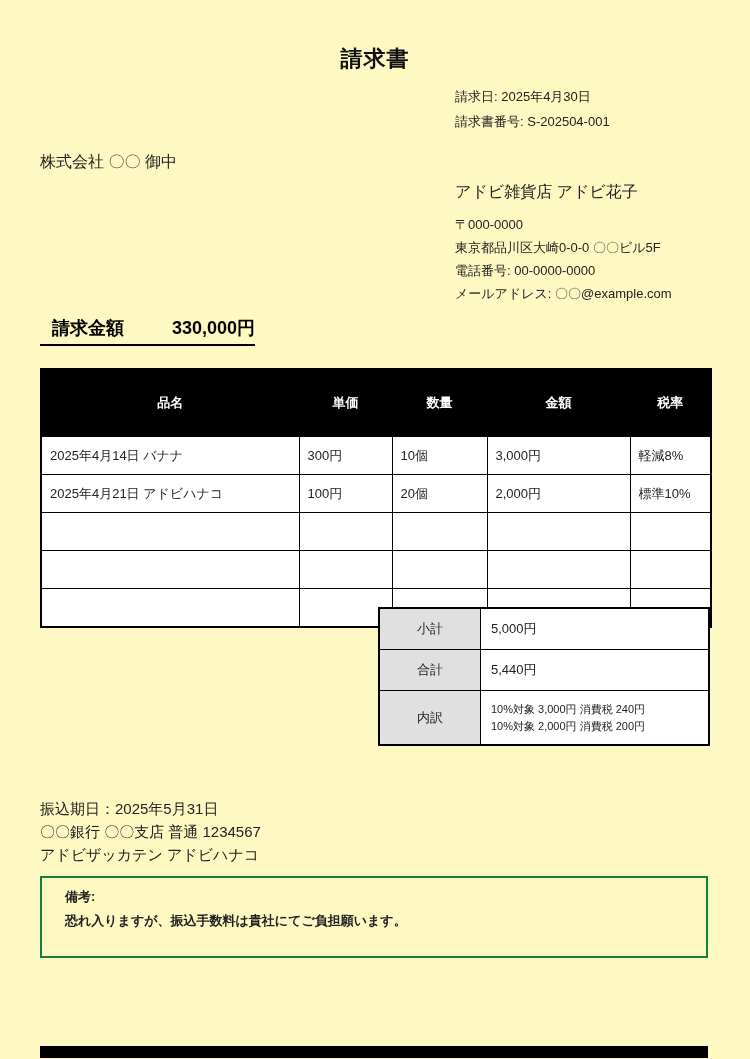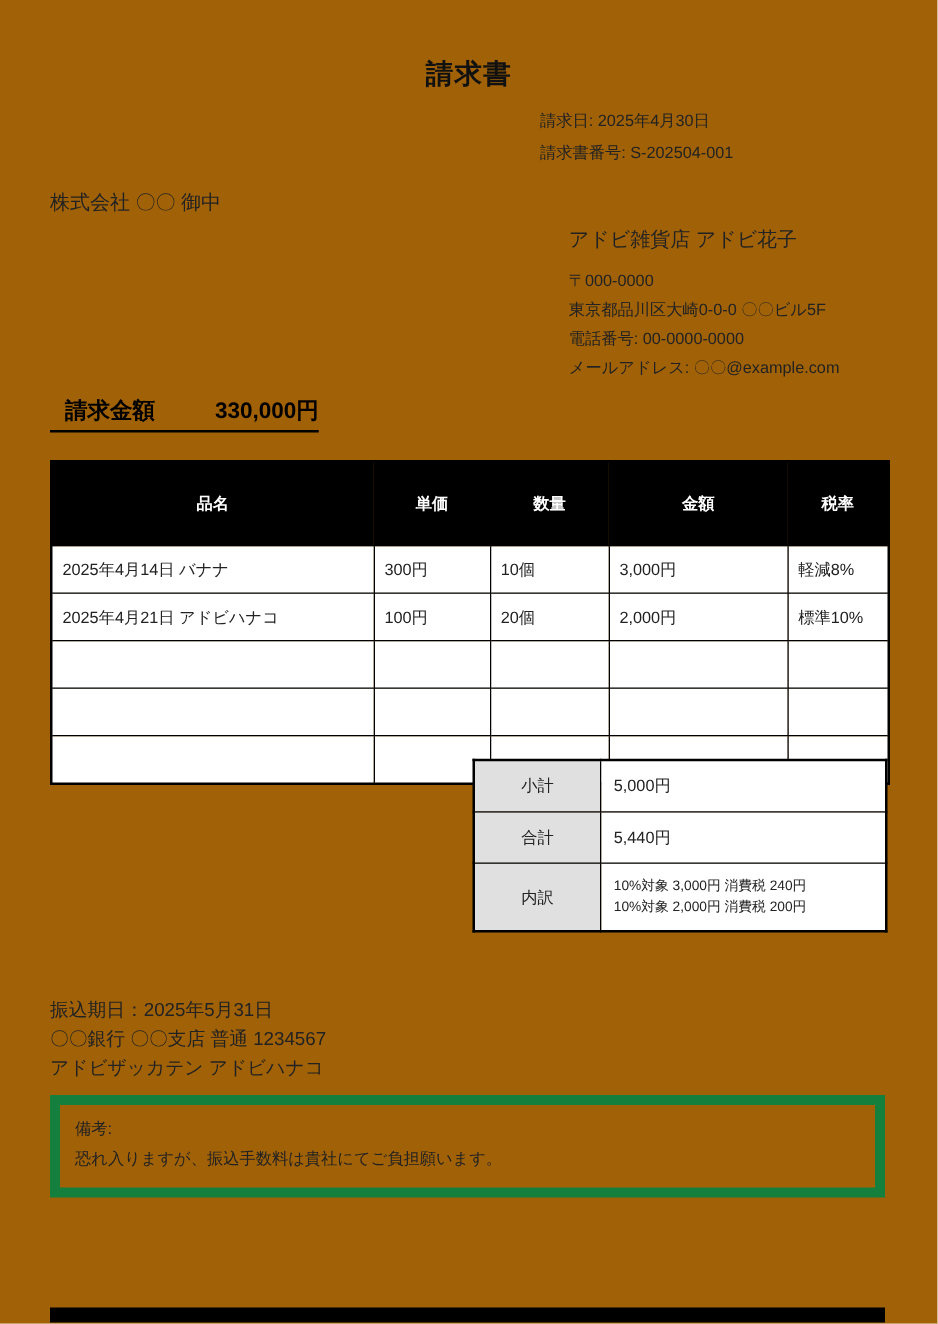--- a/index.html
+++ b/index.html
@@ -1,25 +1,25 @@
 <!DOCTYPE html>
 <html lang="ja"><head>
 <meta charset="utf-8">
 <style>
   html,body { margin:0; padding:0; background:#fff; }
   .page {
-    position:relative; width:750px; height:1059px; background:#a16207;
+    position:relative; width:750px; height:1059px; background:#fef9c3;
     font-family:"Liberation Sans","DejaVu Sans",sans-serif;
     color:#1f1f1f; overflow:hidden;
   }
   .doc-title {
     position:absolute; top:44px; left:0; width:750px;
     text-align:center; font-size:22px; font-weight:600; letter-spacing:1px; color:#111;
   }
-  .meta-block { position:absolute; top:84px; left:432px; font-size:13px; line-height:25px; color:#222; }
+  .meta-block { position:absolute; top:84px; left:455px; font-size:13px; line-height:25px; color:#222; }
   .recipient { position:absolute; top:152px; left:40px; font-size:16px; color:#222; }
   .sender-block { position:absolute; top:182px; left:455px; color:#222; }
   .sender-name { font-size:16px; margin-bottom:10px; }
   .sender-line { font-size:13px; line-height:23px; }
   .amount-line {
     position:absolute; top:316px; left:40px;
     border-bottom:2px solid #000; padding-bottom:4px;
     font-size:18px; font-weight:bold; color:#000; white-space:nowrap;padding-left:12px;
   }
   .amount-gap { display:inline-block; width:48px; }
@@ -46,21 +46,21 @@
   .summary-table td { border:1.5px solid #000; vertical-align:middle; }
   .summary-label {
     width:98px; background:#e0e0e0; text-align:center; color:#222; height:38px;
   }
   .summary-value { background:#fff; padding:0 10px; color:#222; }
   .breakdown-cell { height:51px; }
   .breakdown-line { font-size:11px; line-height:17px; color:#222; }
   .payment-block { position:absolute; top:797px; left:40px; font-size:15px; line-height:23px; color:#222; }
   .remarks-box {
     position:absolute; top:876px; left:40px; width:668px; height:82px;
-    border:8px solid #15803d; box-sizing:border-box; padding:10px 12px;
+    border:2px solid #15803d; box-sizing:border-box; padding:10px 23px;font-weight:bold;
   }
   .remarks-label { font-size:13px; color:#222; margin-bottom:6px; }
   .remarks-text { font-size:13px; color:#222; }
   .footer-bar {
     position:absolute; top:1046px; left:40px; width:668px; height:12px; background:#000;
   }
 </style>
 </head>
 <body>
 

